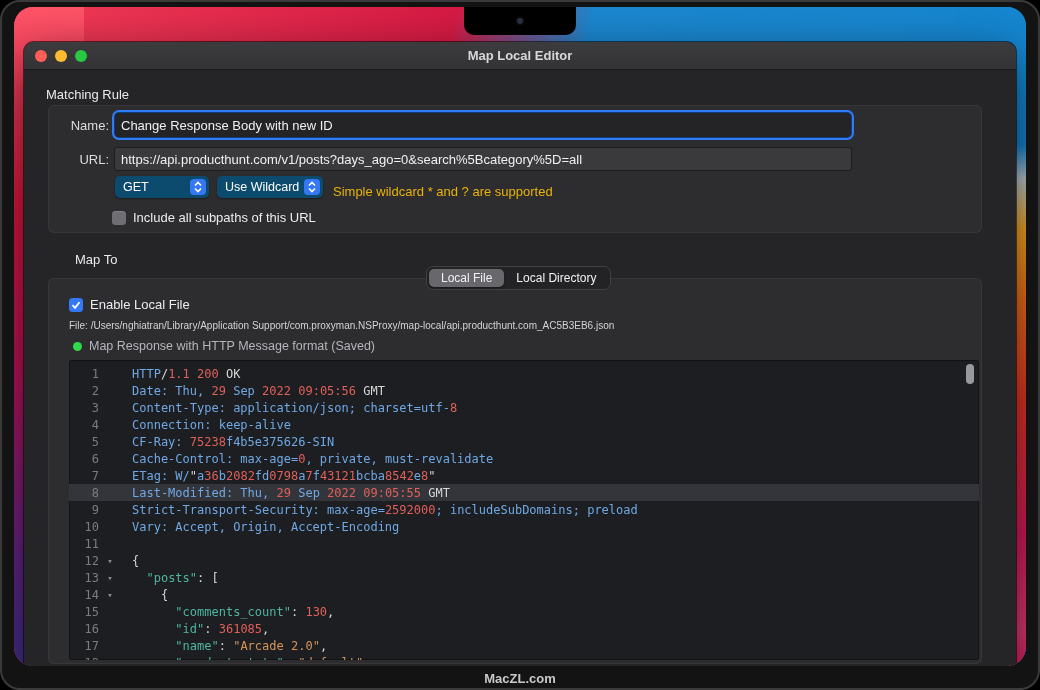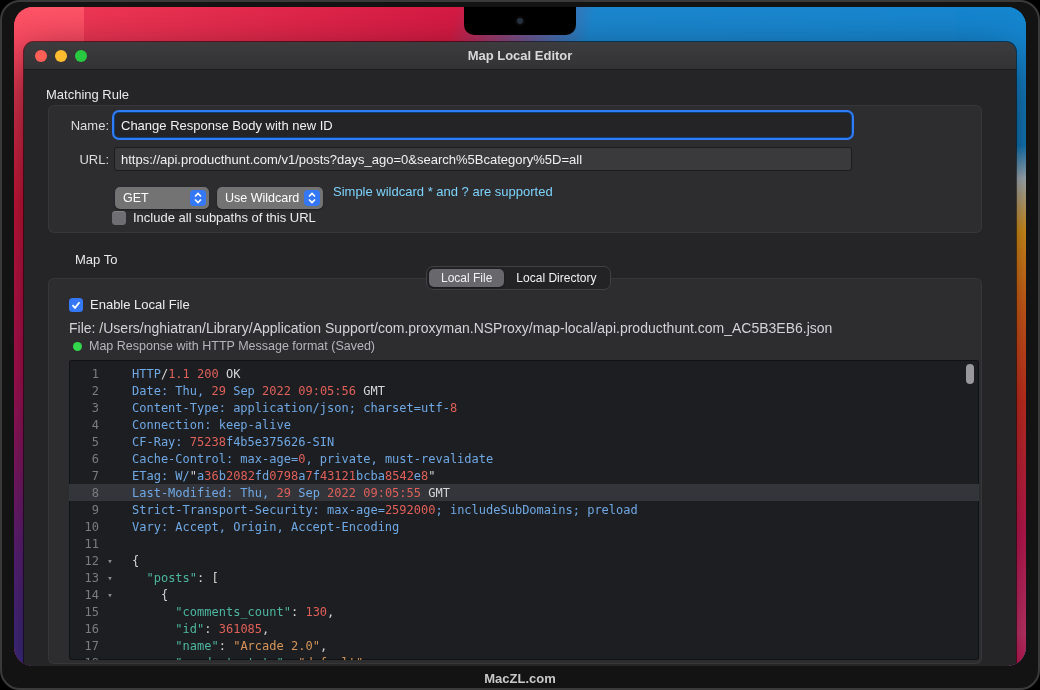--- a/index.html
+++ b/index.html
@@ -50,48 +50,48 @@
 
   .field-label { position:absolute; width:60px; text-align:right; font-size:13px; color:#dcdcde; }
   .text-input { position:absolute; left:66px; width:736px; font-size:13px;
                 font-family:"Liberation Sans", sans-serif; color:#f0f0f2;
                 border:none; outline:none; padding:0 6px; }
   .name-input { top:7px; height:24px; background:#242427; border-radius:4px;
                 box-shadow:0 0 0 1px #0e3e77, 0 0 0 3px #2f7cf6; }
   .url-input  { top:42px; height:22px; background:#3a3a3d; border-radius:2px;
                 box-shadow:0 0 0 1px rgba(0,0,0,.35); }
 
-  .popup { position:absolute; top:81px; height:22px; background:#737373; border-radius:5px;
+  .popup { position:absolute; top:70px; height:22px; background:#0c4a6e; border-radius:5px;
            display:flex; align-items:center; box-shadow:0 1px 2px rgba(0,0,0,.4);
            color:#fff; font-size:12.5px; padding-left:8px; cursor:default; }
   .popup .stepper { position:absolute; right:3px; top:3px; width:16px; height:16px;
                     background:#3478f6; border-radius:4px; display:flex;
                     align-items:center; justify-content:center; }
   .method-popup   { left:66px;  width:94px; }
   .wildcard-popup { left:168px; width:106px; }
-  .hint { position:absolute; left:284px; top:78px; font-size:13px; color:#7dd3fc; }
+  .hint { position:absolute; left:284px; top:78px; font-size:13px; color:#eab308; }
 
   .checkbox { width:14px; height:14px; border-radius:3.5px; flex:none;
               display:flex; align-items:center; justify-content:center; }
   .checkbox.off { background:#6e6e73; box-shadow:inset 0 1px 0 rgba(255,255,255,.15); }
   .checkbox.on  { background:#3478f6; }
   .cb-row { position:absolute; display:flex; align-items:center; gap:7px;
             font-size:13px; color:#ececee; }
   .subpaths-row { left:63px; top:104px; }
   .enable-row   { left:20px; top:18px; }
 
   
   .segmented { position:absolute; left:402px; top:224px; height:24px; display:flex;
                background:#232326; border:1px solid #414144; border-radius:7px;
                padding:2px; z-index:5; }
   .segment { font-size:12px; color:#f2f2f4; display:flex; align-items:center;
              justify-content:center; padding:0 12px; border-radius:5px; white-space:nowrap; }
   .segment.sel { background:#67676c; box-shadow:0 1px 2px rgba(0,0,0,.35); }
 
-  .file-line { position:absolute; left:20px; top:41px; font-size:14px; color:#d3d3d7;
+  .file-line { position:absolute; left:20px; top:41px; font-size:10px; color:#d3d3d7;
                white-space:nowrap; }
   .status-line { position:absolute; left:24px; top:60px; display:flex; align-items:center;
                  gap:7px; font-size:12.5px; color:#b5b5bb;text-align:center; }
   .status-dot { width:9px; height:9px; border-radius:50%; flex:none; }
 
   
   .editor { position:absolute; left:20px; top:81px; width:910px; height:300px;
             background:#1d1e21; border-radius:3px; overflow:hidden;
             box-shadow:inset 0 0 0 1px rgba(0,0,0,.4); }
   .editor-lines { position:absolute; left:0; top:5px; right:0; }

